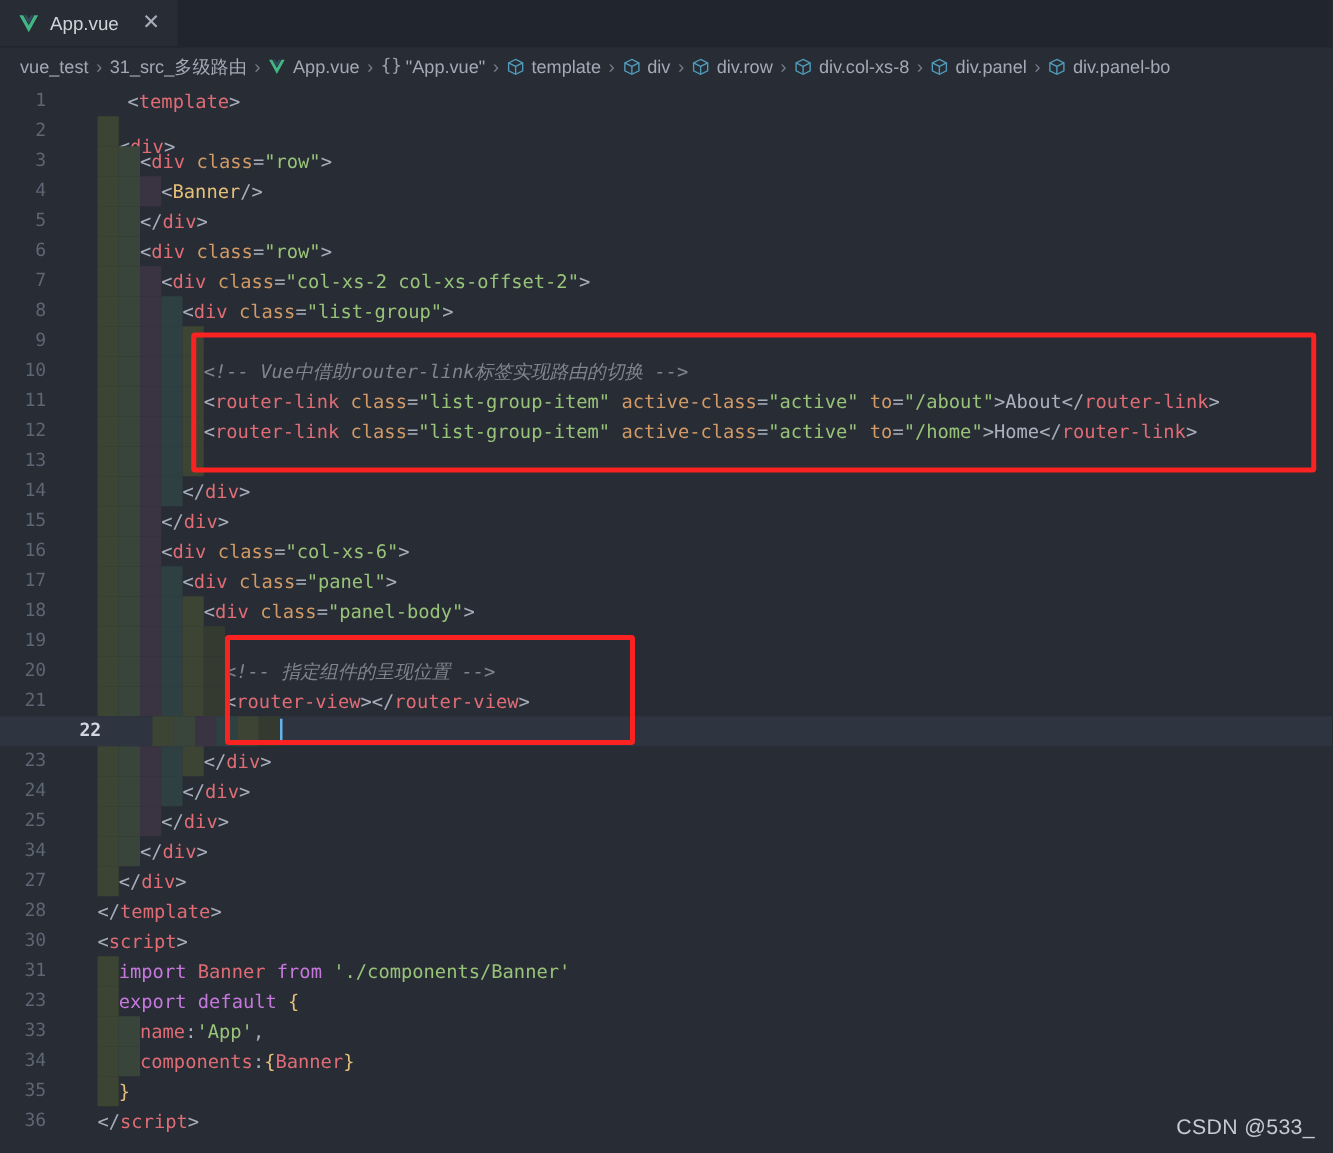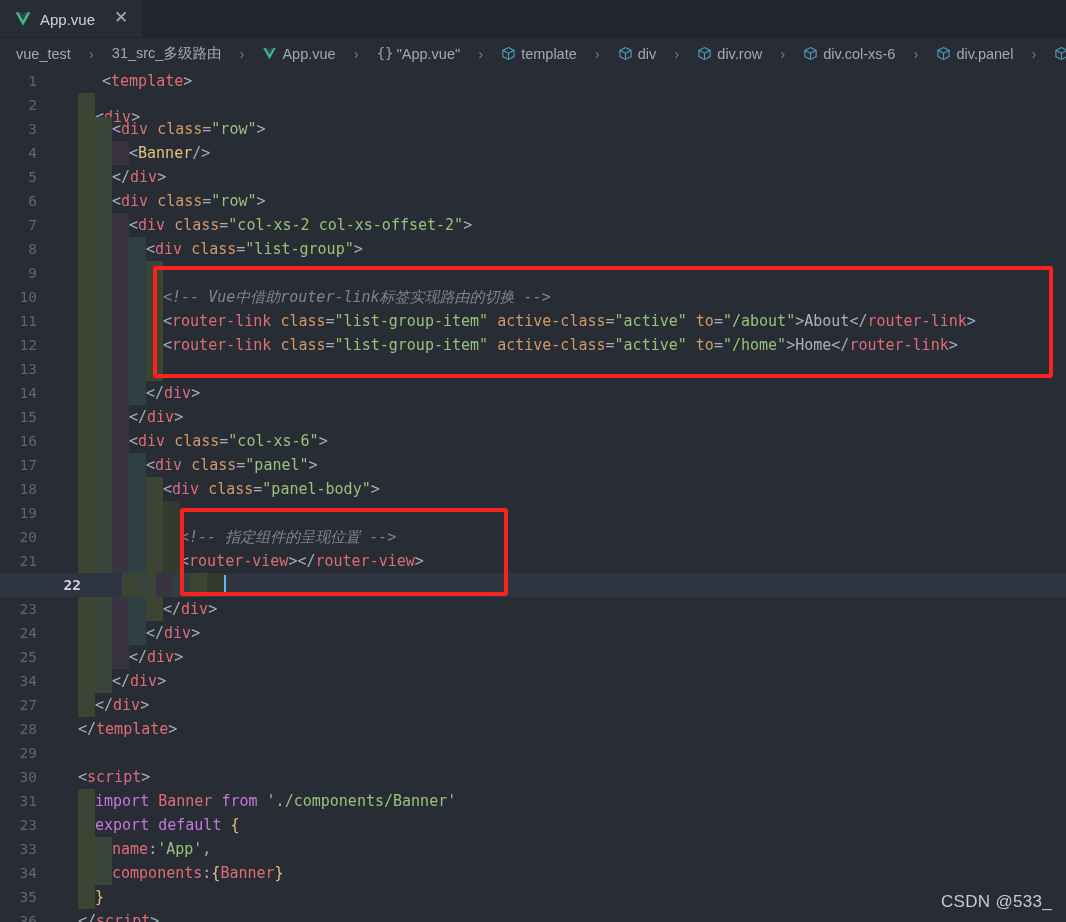--- a/index.html
+++ b/index.html
@@ -36,21 +36,21 @@
     cursor: pointer;
   }
 
   
   .breadcrumb {
     height: 31px; background: #272c35;
     display: flex; align-items: center;
     padding-left: 16px;
     font-family: "Liberation Sans", sans-serif;
     font-size: 14.5px; color: #9ba1ad;
-    white-space: nowrap; overflow: hidden; gap: 12px;
+    white-space: nowrap; overflow: hidden;
   }
   .crumb { display: inline-flex; align-items: center; gap: 5px; }
   .crumb-sep {
     color: #767d8a; margin: 0 6px; font-size: 15px;
     font-family: "Liberation Sans", sans-serif;
   }
   .crumb-text { color: #a3a9b5; }
   .crumb-ico { width: 15px; height: 15px; display: block; }
 
   
@@ -195,21 +195,21 @@
         <span class="crumb-text">div.row</span>
       </span>
       <span class="crumb-sep">›</span>
       <span class="crumb">
         <span style="display: inline-flex;">
           <svg class="crumb-ico" viewBox="0 0 24 24">
             <path d="M12 2.5 21 7v10l-9 4.5L3 17V7z" fill="none" stroke="#519aba" stroke-width="1.8"></path>
             <path d="M3 7l9 4.5L21 7M12 11.5V21" fill="none" stroke="#519aba" stroke-width="1.8"></path>
           </svg>
         </span>
-        <span class="crumb-text">div.col-xs-6</span>
+        <span class="crumb-text">div.col-xs-8</span>
       </span>
       <span class="crumb-sep">›</span>
       <span class="crumb">
         <span style="display: inline-flex;">
           <svg class="crumb-ico" viewBox="0 0 24 24">
             <path d="M12 2.5 21 7v10l-9 4.5L3 17V7z" fill="none" stroke="#519aba" stroke-width="1.8"></path>
             <path d="M3 7l9 4.5L21 7M12 11.5V21" fill="none" stroke="#519aba" stroke-width="1.8"></path>
           </svg>
         </span>
         <span class="crumb-text">div.panel</span>
@@ -248,21 +248,20 @@
       <div class="line"><div class="lnum">19</div><div class="code"><div class="guides"><div class="g" style="background: rgb(60, 68, 52);"></div><div class="g" style="background: rgb(57, 68, 58);"></div><div class="g" style="background: rgb(58, 52, 66);"></div><div class="g" style="background: rgb(47, 64, 67);"></div><div class="g" style="background: rgb(61, 68, 52);"></div><div class="g" style="background: rgb(52, 58, 47);"></div></div><div class="codetext" style="left: 134px;"></div></div></div>
       <div class="line"><div class="lnum">20</div><div class="code"><div class="guides"><div class="g" style="background: rgb(60, 68, 52);"></div><div class="g" style="background: rgb(57, 68, 58);"></div><div class="g" style="background: rgb(58, 52, 66);"></div><div class="g" style="background: rgb(47, 64, 67);"></div><div class="g" style="background: rgb(61, 68, 52);"></div><div class="g" style="background: rgb(52, 58, 47);"></div></div><div class="codetext" style="left: 134px;"><span class="t-comment">&lt;!-- 指定组件的呈现位置 --&gt;</span></div></div></div>
       <div class="line"><div class="lnum">21</div><div class="code"><div class="guides"><div class="g" style="background: rgb(60, 68, 52);"></div><div class="g" style="background: rgb(57, 68, 58);"></div><div class="g" style="background: rgb(58, 52, 66);"></div><div class="g" style="background: rgb(47, 64, 67);"></div><div class="g" style="background: rgb(61, 68, 52);"></div><div class="g" style="background: rgb(52, 58, 47);"></div></div><div class="codetext" style="left: 134px;"><span class="t-punct">&lt;</span><span class="t-tag">router-view</span><span class="t-punct">&gt;</span><span class="t-punct">&lt;/</span><span class="t-tag">router-view</span><span class="t-punct">&gt;</span></div></div></div>
       <div class="line active"><div class="lnum">22</div><div class="code"><div class="guides"><div class="g" style="background: rgb(60, 68, 52);"></div><div class="g" style="background: rgb(57, 68, 58);"></div><div class="g" style="background: rgb(58, 52, 66);"></div><div class="g" style="background: rgb(47, 64, 67);"></div><div class="g" style="background: rgb(61, 68, 52);"></div><div class="g" style="background: rgb(52, 58, 47);"></div></div><div class="codetext" style="left: 134px;"></div><div class="caret" style="left: 134px;"></div></div></div>
       <div class="line"><div class="lnum">23</div><div class="code"><div class="guides"><div class="g" style="background: rgb(60, 68, 52);"></div><div class="g" style="background: rgb(57, 68, 58);"></div><div class="g" style="background: rgb(58, 52, 66);"></div><div class="g" style="background: rgb(47, 64, 67);"></div><div class="g" style="background: rgb(61, 68, 52);"></div></div><div class="codetext" style="left: 117px;"><span class="t-punct">&lt;/</span><span class="t-tag">div</span><span class="t-punct">&gt;</span></div></div></div>
       <div class="line"><div class="lnum">24</div><div class="code"><div class="guides"><div class="g" style="background: rgb(60, 68, 52);"></div><div class="g" style="background: rgb(57, 68, 58);"></div><div class="g" style="background: rgb(58, 52, 66);"></div><div class="g" style="background: rgb(47, 64, 67);"></div></div><div class="codetext" style="left: 100px;"><span class="t-punct">&lt;/</span><span class="t-tag">div</span><span class="t-punct">&gt;</span></div></div></div>
       <div class="line"><div class="lnum">25</div><div class="code"><div class="guides"><div class="g" style="background: rgb(60, 68, 52);"></div><div class="g" style="background: rgb(57, 68, 58);"></div><div class="g" style="background: rgb(58, 52, 66);"></div></div><div class="codetext" style="left: 83px;"><span class="t-punct">&lt;/</span><span class="t-tag">div</span><span class="t-punct">&gt;</span></div></div></div>
       <div class="line"><div class="lnum">34</div><div class="code"><div class="guides"><div class="g" style="background: rgb(60, 68, 52);"></div><div class="g" style="background: rgb(57, 68, 58);"></div></div><div class="codetext" style="left: 66px;"><span class="t-punct">&lt;/</span><span class="t-tag">div</span><span class="t-punct">&gt;</span></div></div></div>
       <div class="line"><div class="lnum">27</div><div class="code"><div class="guides"><div class="g" style="background: rgb(60, 68, 52);"></div></div><div class="codetext" style="left: 49px;"><span class="t-punct">&lt;/</span><span class="t-tag">div</span><span class="t-punct">&gt;</span></div></div></div>
       <div class="line"><div class="lnum">28</div><div class="code"><div class="guides"></div><div class="codetext" style="left: 32px;"><span class="t-punct">&lt;/</span><span class="t-tag">template</span><span class="t-punct">&gt;</span></div></div></div>
-      <div class="line"><div class="lnum">29</div><div class="code"><div class="guides"></div><div class="codetext" style="left: 32px;"></div></div></div>
       <div class="line"><div class="lnum">30</div><div class="code"><div class="guides"></div><div class="codetext" style="left: 32px;"><span class="t-punct">&lt;</span><span class="t-tag">script</span><span class="t-punct">&gt;</span></div></div></div>
       <div class="line"><div class="lnum">31</div><div class="code"><div class="guides"><div class="g" style="background: rgb(60, 68, 52);"></div></div><div class="codetext" style="left: 49px;"><span class="t-kw">import</span><span class="t-text"> </span><span class="t-var">Banner</span><span class="t-text"> </span><span class="t-from">from</span><span class="t-text"> </span><span class="t-string">'./components/Banner'</span></div></div></div>
       <div class="line"><div class="lnum">23</div><div class="code"><div class="guides"><div class="g" style="background: rgb(60, 68, 52);"></div></div><div class="codetext" style="left: 49px;"><span class="t-kw">export</span><span class="t-text"> </span><span class="t-kw">default</span><span class="t-text"> </span><span class="t-brace">{</span></div></div></div>
       <div class="line"><div class="lnum">33</div><div class="code"><div class="guides"><div class="g" style="background: rgb(60, 68, 52);"></div><div class="g" style="background: rgb(57, 68, 58);"></div></div><div class="codetext" style="left: 66px;"><span class="t-var">name</span><span class="t-punct">:</span><span class="t-string">'App'</span><span class="t-punct">,</span></div></div></div>
       <div class="line"><div class="lnum">34</div><div class="code"><div class="guides"><div class="g" style="background: rgb(60, 68, 52);"></div><div class="g" style="background: rgb(57, 68, 58);"></div></div><div class="codetext" style="left: 66px;"><span class="t-var">components</span><span class="t-punct">:</span><span class="t-brace">{</span><span class="t-var">Banner</span><span class="t-brace">}</span></div></div></div>
       <div class="line"><div class="lnum">35</div><div class="code"><div class="guides"><div class="g" style="background: rgb(60, 68, 52);"></div></div><div class="codetext" style="left: 49px;"><span class="t-brace">}</span></div></div></div>
       <div class="line"><div class="lnum">36</div><div class="code"><div class="guides"></div><div class="codetext" style="left: 32px;"><span class="t-punct">&lt;/</span><span class="t-tag">script</span><span class="t-punct">&gt;</span></div></div></div>
       <div class="redbox" style="left: 153px; top: 197px; width: 900px; height: 112px;"></div>
       <div class="redbox" style="left: 180px; top: 439px; width: 328px; height: 88px;"></div>
     </div>

